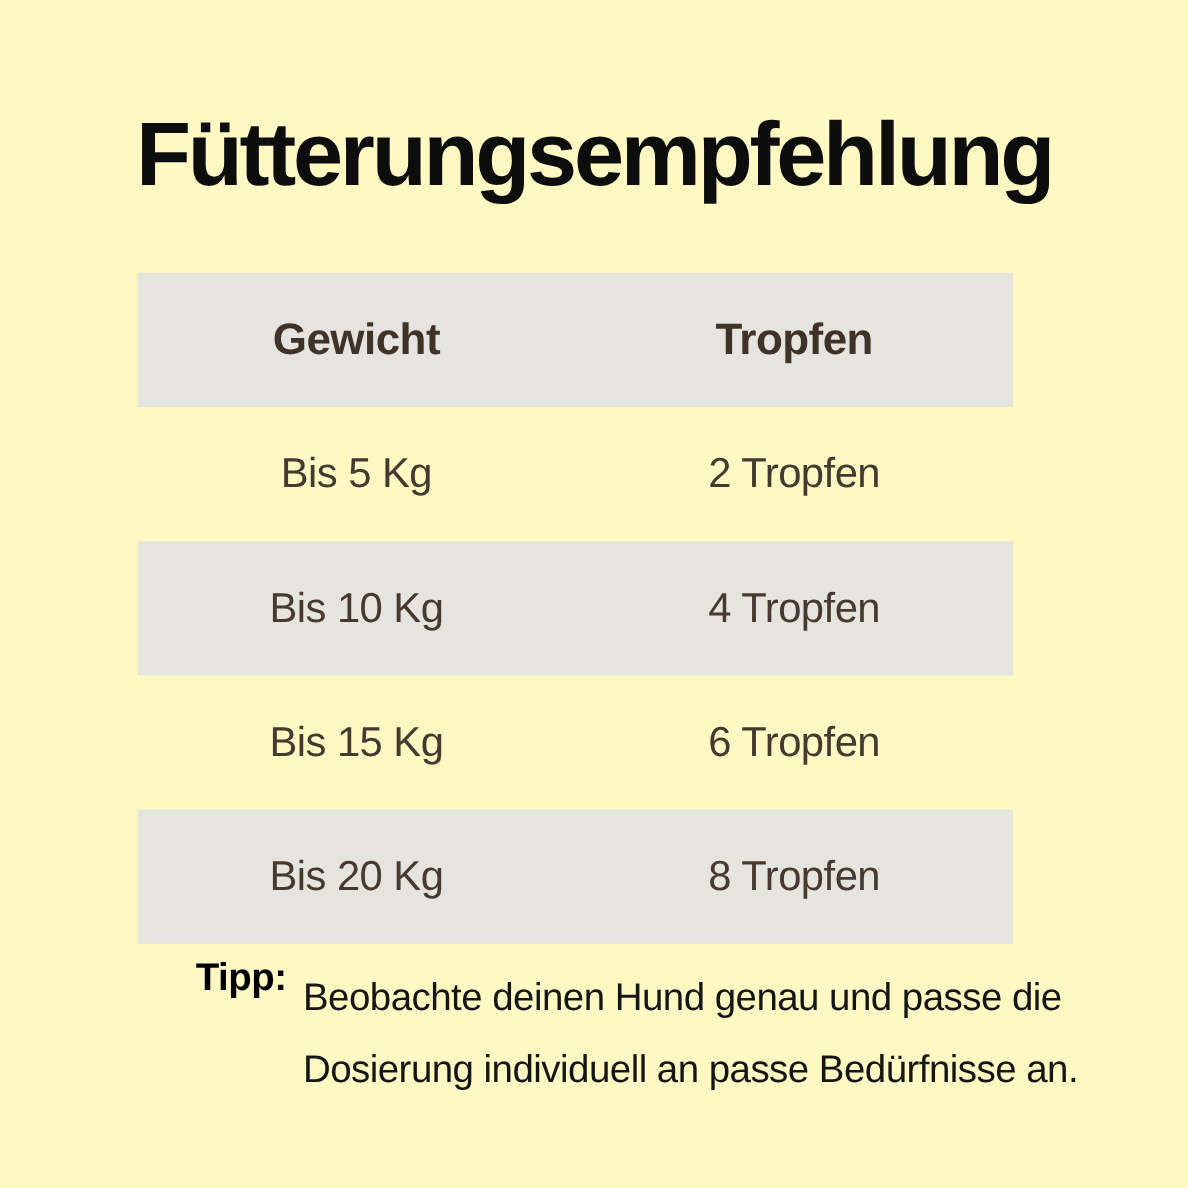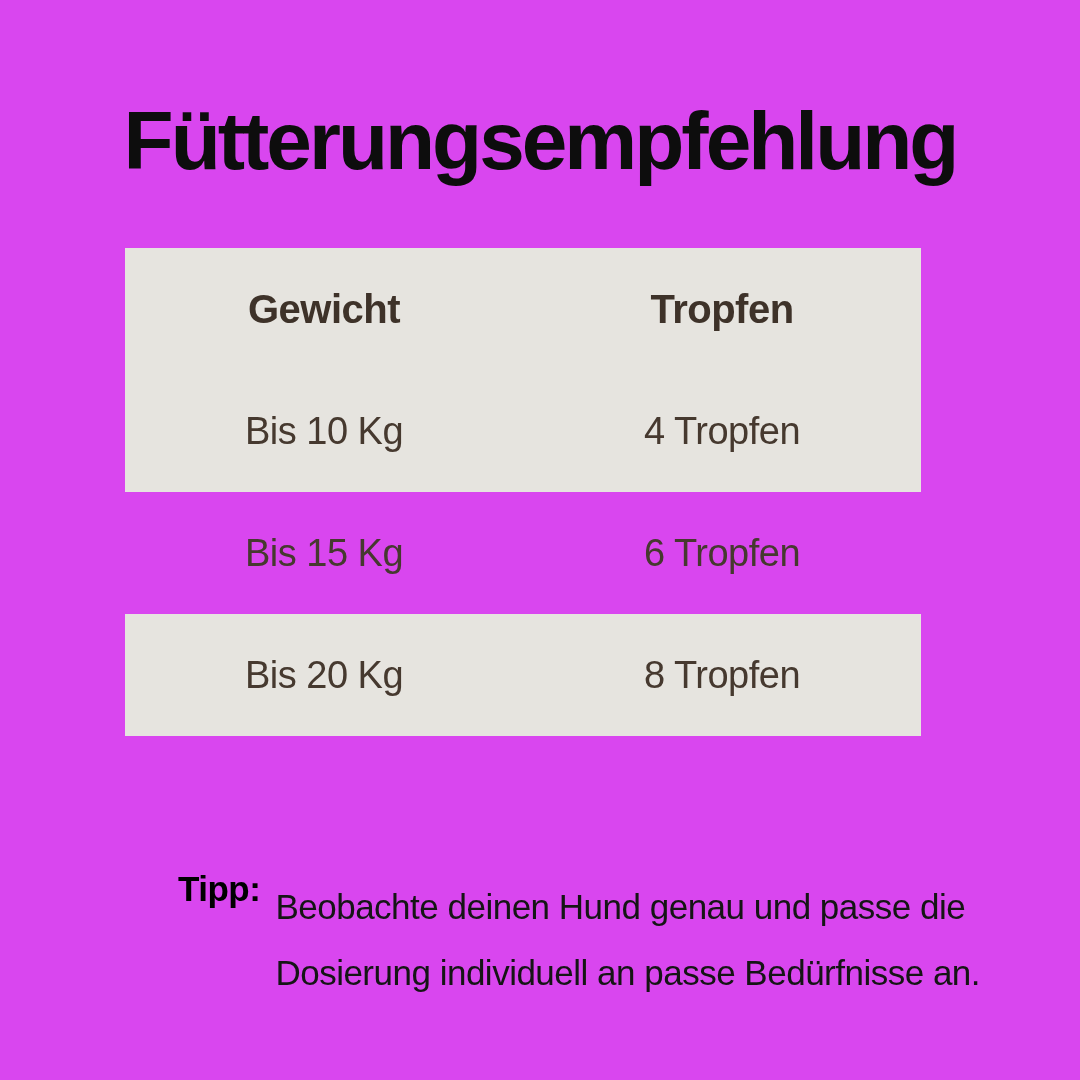--- a/index.html
+++ b/index.html
@@ -1,20 +1,20 @@
 <!DOCTYPE html>
 <html><head>
 <meta charset="utf-8">
 <style>
   html, body { margin: 0; padding: 0; }
   .canvas {
     position: relative;
     width: 1080px;
     height: 1080px;
-    background: #d946ef;
+    background: #fef9c3;
     font-family: "Liberation Sans", sans-serif;
     overflow: hidden;
   }
   .title {
     position: absolute;
     top: 94px;
     left: 0;
     width: 100%;
     text-align: center;
     font-size: 82px;
@@ -75,20 +75,24 @@
 
   <div class="title">Fütterungsempfehlung</div>
 
   <div class="table">
 
     <div class="row banded header-row">
       <div class="cell">Gewicht</div>
       <div class="cell">Tropfen</div>
     </div>
 
+    <div class="row data-row">
+      <div class="cell">Bis 5 Kg</div>
+      <div class="cell">2 Tropfen</div>
+    </div>
 
     <div class="row banded data-row">
       <div class="cell">Bis 10 Kg</div>
       <div class="cell">4 Tropfen</div>
     </div>
 
     <div class="row data-row">
       <div class="cell">Bis 15 Kg</div>
       <div class="cell">6 Tropfen</div>
     </div>

